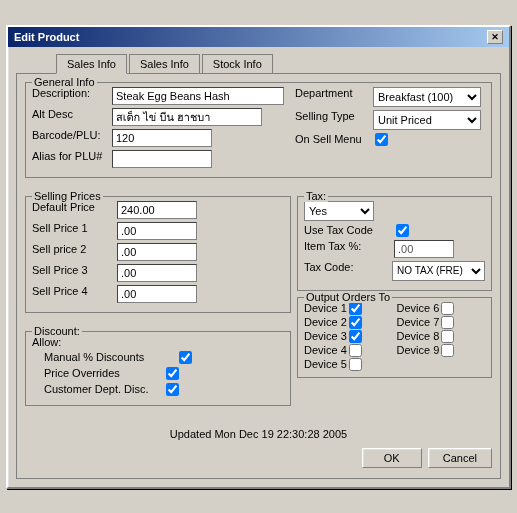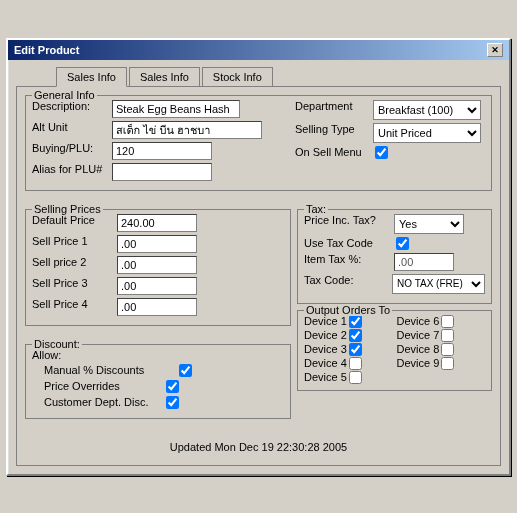--- a/index.html
+++ b/index.html
@@ -182,28 +182,28 @@
     <div class="tab-content">
 
       <div class="group">
         <span class="group-label">General Info</span>
 
         <div class="two-col">
 
           <div style="flex:1;">
             <div class="form-row">
               <span class="form-label" style="width:80px;">Description:</span>
-              <input type="text" style="width: 128px;" value="Steak Egg Beans Hash">
-            </div>
-            <div class="form-row">
-              <span class="form-label" style="width:80px;">Alt Unit</span>
+              <input type="text" style="width: 172px;" value="Steak Egg Beans Hash">
+            </div>
+            <div class="form-row">
+              <span class="form-label" style="width:80px;">Alt Desc</span>
               <input type="text" style="width: 150px;" value="สเต็ก ไข่ บีน ฮาชบา">
             </div>
             <div class="form-row">
-              <span class="form-label" style="width:80px;">Buying/PLU:</span>
+              <span class="form-label" style="width:80px;">Barcode/PLU:</span>
               <input type="text" style="width: 100px;" value="120">
             </div>
             <div class="form-row">
               <span class="form-label" style="width:80px;">Alias for PLU#</span>
               <input type="text" style="width: 100px;" value="">
             </div>
           </div>
 
           <div style="width:190px;">
             <div class="form-row">
@@ -272,21 +272,20 @@
               <input type="checkbox" checked="" style="">
             </div>
           </div>
         </div>
 
         <div style="width:195px;">
 
           <div class="group" style="margin-bottom:6px;">
             <span class="group-label">Tax:</span>
             <div class="form-row">
-              <span class="form-label" style="width:90px;">Price Inc. Tax?</span>
               <select style="width:70px;">
                 <option>Yes</option>
                 <option>No</option>
               </select>
             </div>
             <div class="form-row">
               <span class="form-label" style="width:90px;">Use Tax Code</span>
               <input type="checkbox" checked="" style="">
             </div>
             <div class="form-row">
@@ -352,16 +351,20 @@
               <div></div>
             </div>
           </div>
         </div>
       </div>
 
       <div class="status-bar">
         <span>Updated Mon Dec 19 22:30:28 2005</span>
       </div>
 
+      <div class="bottom-buttons">
+        <button class="btn">OK</button>
+        <button class="btn">Cancel</button>
+      </div>
 
     </div>
   </div>
 </div>
 
 </body></html>

